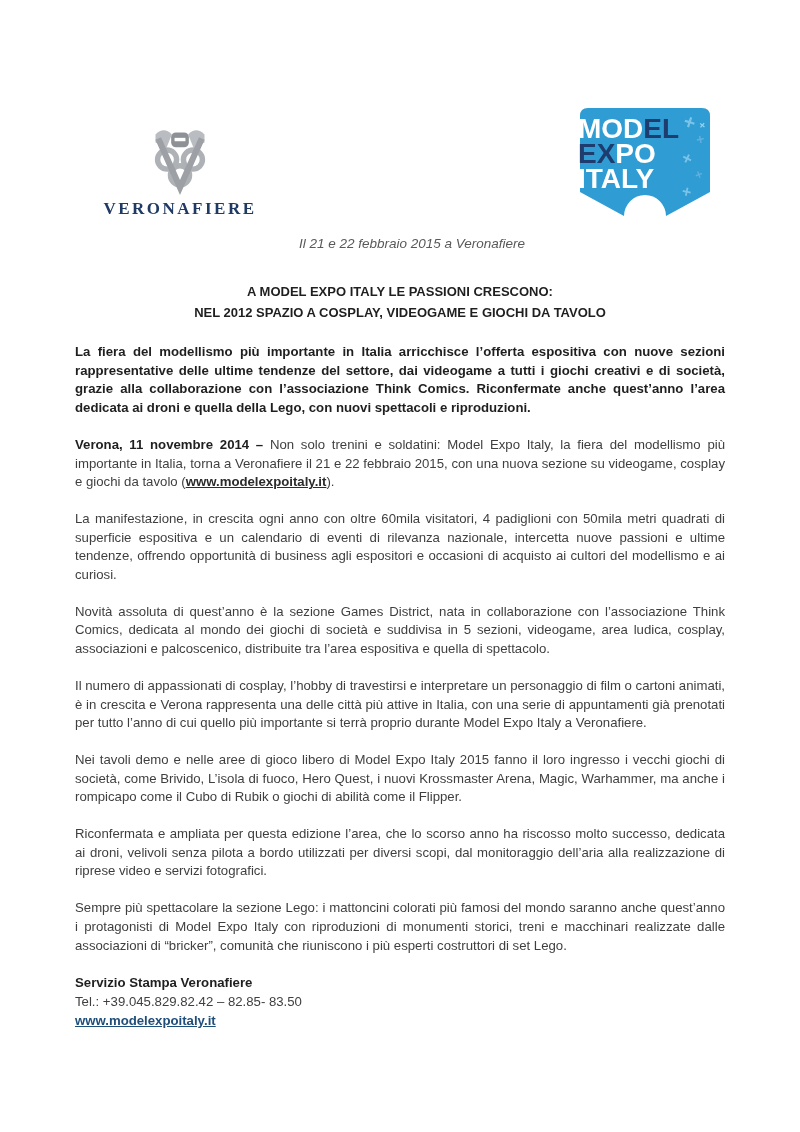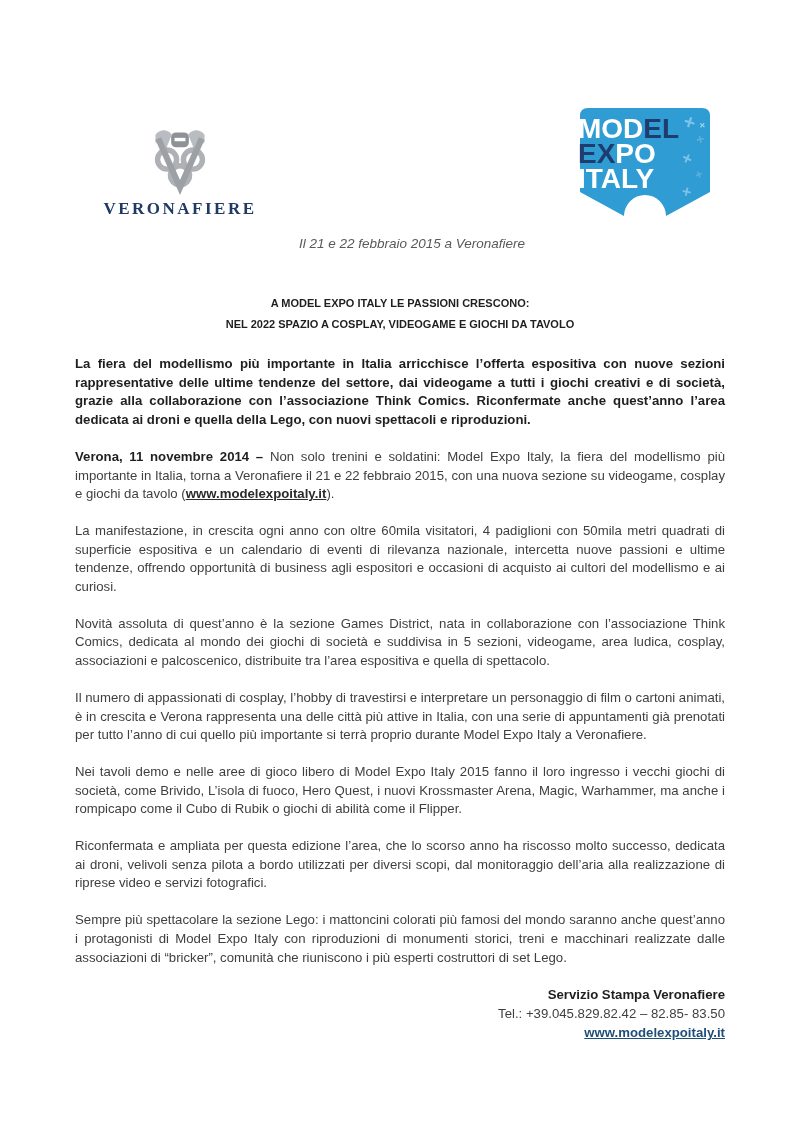--- a/index.html
+++ b/index.html
@@ -20,28 +20,28 @@
   .mp2{top:26px;left:118px;font-size:14px;transform:rotate(-12deg);color:#5FB0DF;}
   .mp3{top:44px;left:104px;font-size:17px;transform:rotate(25deg);}
   .mp4{top:62px;left:117px;font-size:13px;transform:rotate(-20deg);color:#5FB0DF;}
   .mp5{top:78px;left:104px;font-size:16px;transform:rotate(12deg);}
   .mp6{top:14px;left:121px;font-size:11px;transform:rotate(40deg);color:#9AD2EE;}
   .date-line{position:absolute;top:236px;left:12px;width:100%;text-align:center;font-style:italic;
              font-size:13.5px;color:#595959;}
   
   .content{position:absolute;top:281px;left:75px;width:650px;color:#3F3F3F;
            font-size:13.2px;line-height:18.7px;}
-  .headline{margin:12px;text-align:center;font-size:11px;line-height:21px;color:#1F1F1F;font-weight:bold;}
+  .headline{margin:0;text-align:center;font-size:13px;line-height:21px;color:#1F1F1F;font-weight:bold;}
   .headline span{display:block;}
   .content p{margin:18px 0 0 0;text-align:justify;}
   .lead{font-weight:bold;color:#1F1F1F;margin-top:20px !important;}
   .dateline{color:#1F1F1F;}
   .inline-link{color:#2B2B2B;font-weight:bold;text-decoration:underline;cursor:pointer;}
   
-  .footer{margin-top:18px;text-align:right;}
+  .footer{margin-top:18px;}
   .footer div{line-height:19px;}
   .f-title{font-weight:bold;color:#1F1F1F;}
   .footer-link{display:inline-block;color:#1F4E79;font-weight:bold;text-decoration:underline;
                line-height:19px;cursor:pointer;}
 </style>
 </head>
 <body>
 
 <div class="page">
 
@@ -78,21 +78,21 @@
       </div>
     </div>
 
     <div class="date-line">Il 21 e 22 febbraio 2015 a Veronafiere</div>
   </header>
 
   <main class="content">
 
     <h1 class="headline">
       <span>A MODEL EXPO ITALY LE PASSIONI CRESCONO:</span>
-      <span>NEL 2022 SPAZIO A COSPLAY, VIDEOGAME E GIOCHI DA TAVOLO</span>
+      <span>NEL 2012 SPAZIO A COSPLAY, VIDEOGAME E GIOCHI DA TAVOLO</span>
     </h1>
 
     <p class="lead">La fiera del modellismo più importante in Italia arricchisce l’offerta espositiva con nuove sezioni rappresentative delle ultime tendenze del settore, dai videogame a tutti i giochi creativi e di società, grazie alla collaborazione con l’associazione Think Comics. Riconfermate anche quest’anno l’area dedicata ai droni e quella della Lego, con nuovi spettacoli e riproduzioni.</p>
 
     <p><strong class="dateline">Verona, 11 novembre 2014 –</strong><span> Non solo trenini e soldatini: Model Expo Italy, la fiera del modellismo più importante in Italia, torna a Veronafiere il 21 e 22 febbraio 2015, con una nuova sezione su videogame, cosplay e giochi da tavolo (</span><a class="inline-link">www.modelexpoitaly.it</a><span>).</span></p>
 
     <p>La manifestazione, in crescita ogni anno con oltre 60mila visitatori, 4 padiglioni con 50mila metri quadrati di superficie espositiva e un calendario di eventi di rilevanza nazionale, intercetta nuove passioni e ultime tendenze, offrendo opportunità di business agli espositori e occasioni di acquisto ai cultori del modellismo e ai curiosi.</p>
     <p>Novità assoluta di quest’anno è la sezione Games District, nata in collaborazione con l’associazione Think Comics, dedicata al mondo dei giochi di società e suddivisa in 5 sezioni, videogame, area ludica, cosplay, associazioni e palcoscenico, distribuite tra l’area espositiva e quella di spettacolo.</p>
     <p>Il numero di appassionati di cosplay, l’hobby di travestirsi e interpretare un personaggio di film o cartoni animati, è in crescita e Verona rappresenta una delle città più attive in Italia, con una serie di appuntamenti già prenotati per tutto l’anno di cui quello più importante si terrà proprio durante Model Expo Italy a Veronafiere.</p>
     <p>Nei tavoli demo e nelle aree di gioco libero di Model Expo Italy 2015 fanno il loro ingresso i vecchi giochi di società, come Brivido, L’isola di fuoco, Hero Quest, i nuovi Krossmaster Arena, Magic, Warhammer, ma anche i rompicapo come il Cubo di Rubik o giochi di abilità come il Flipper.</p>

